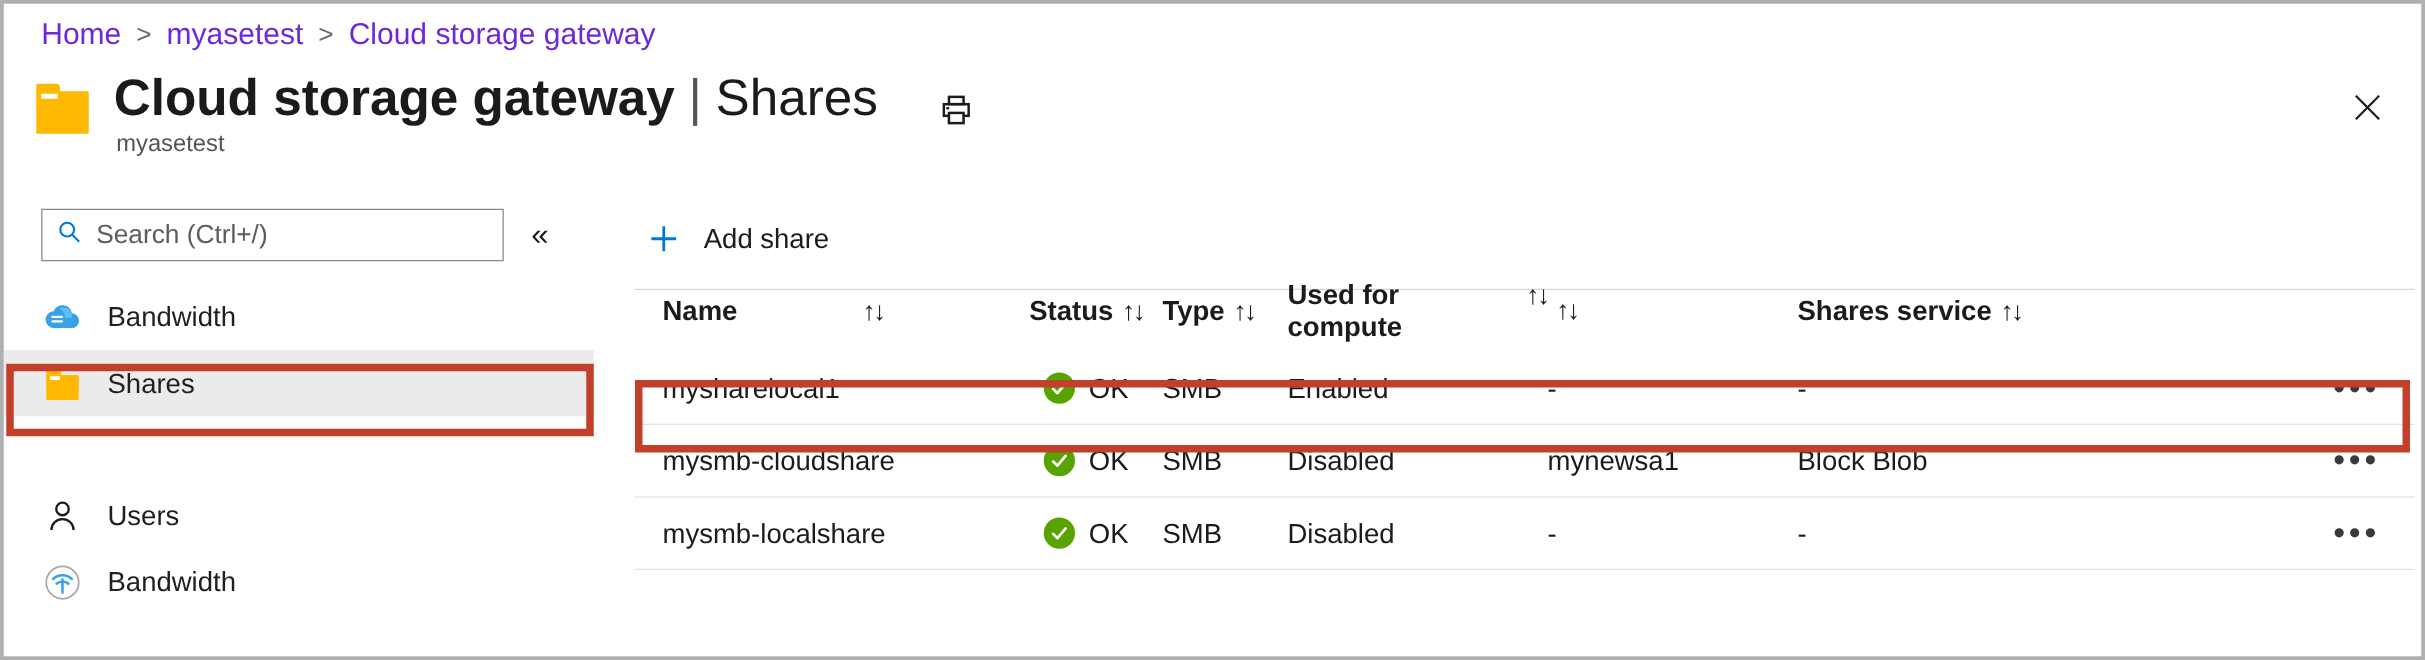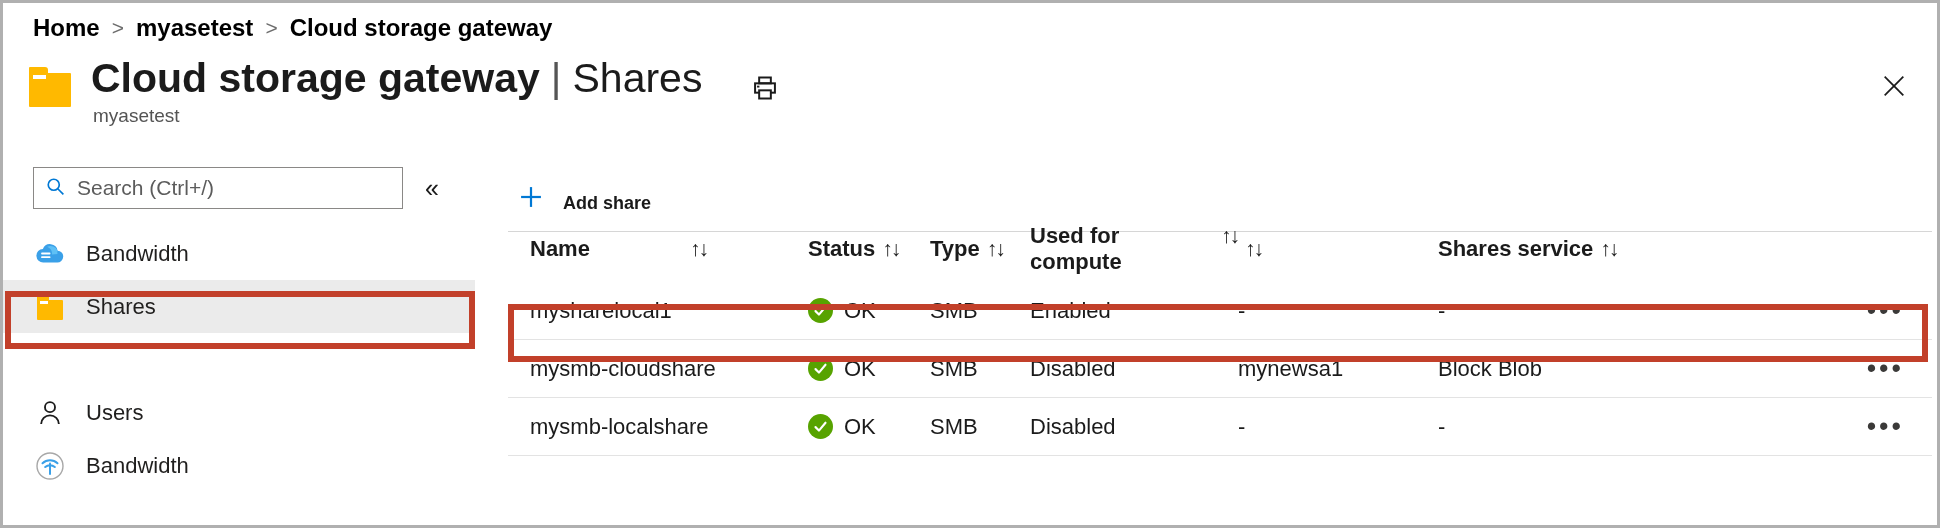--- a/index.html
+++ b/index.html
@@ -23,24 +23,23 @@
   
   #breadcrumb {
     position: absolute;
     left: 30px; top: 8px;
     height: 34px;
     display: flex;
     align-items: center;
     font-size: 24px;
   }
   .crumb {
-    color: #000000;
+    color: #6d28d9;
     cursor: pointer;
     white-space: nowrap;
-    font-weight: bold;
   }
   .crumb-sep {
     color: #6d6d6d;
     margin: 0 12px;
     font-size: 21px;
   }
 
   
   #title-row {
     position: absolute;
@@ -193,28 +192,27 @@
     position: absolute;
     left: 505px; top: 150px; right: 0; bottom: 0;
   }
   #toolbar {
     position: absolute;
     left: 0; top: 10px;
     height: 56px;
     display: flex; align-items: center;
   }
   .tb-btn {
-    display: flex; align-items: flex-end;
+    display: flex; align-items: center;
     height: 46px;
     padding: 0 18px 0 6px;
     margin-right: 12px;
     cursor: pointer;
-    font-size: 18px;
+    font-size: 22px;
     color: #1b1b1b;
-    font-weight: bold;
   }
   .tb-btn .tb-icon {
     width: 34px; height: 34px;
     margin-right: 15px;
     display: flex; align-items: center; justify-content: center;
     flex: none;
   }
   #toolbar-sep {
     position: absolute;
     left: 0; top: 78px;
@@ -232,21 +230,21 @@
     color: #1b1b1b;
   }
   .trow.head {
     font-weight: 600;
     height: 55px;
     border-bottom: none;
     color: #1b1b1b;
   }
   .trow.data { cursor: pointer; }
   .c-name    { width: 300px; padding-left: 22px; }
-  .c-status  { width: 122px; display: flex; align-items: center; }
+  .c-status  { width: 122px; display: flex; align-items: center; justify-content: center; }
   .c-type    { width: 100px; }
   .c-compute { width: 208px; justify-content: flex-end; }
   .c-account { width: 200px; }
   .c-service { width: 190px; }
   .c-more    { flex: 1; display: flex; justify-content: flex-end; padding-right: 28px; }
 
   .sort-ico {
     font-size: 21px;
     margin-left: 7px;
     font-weight: 400;

